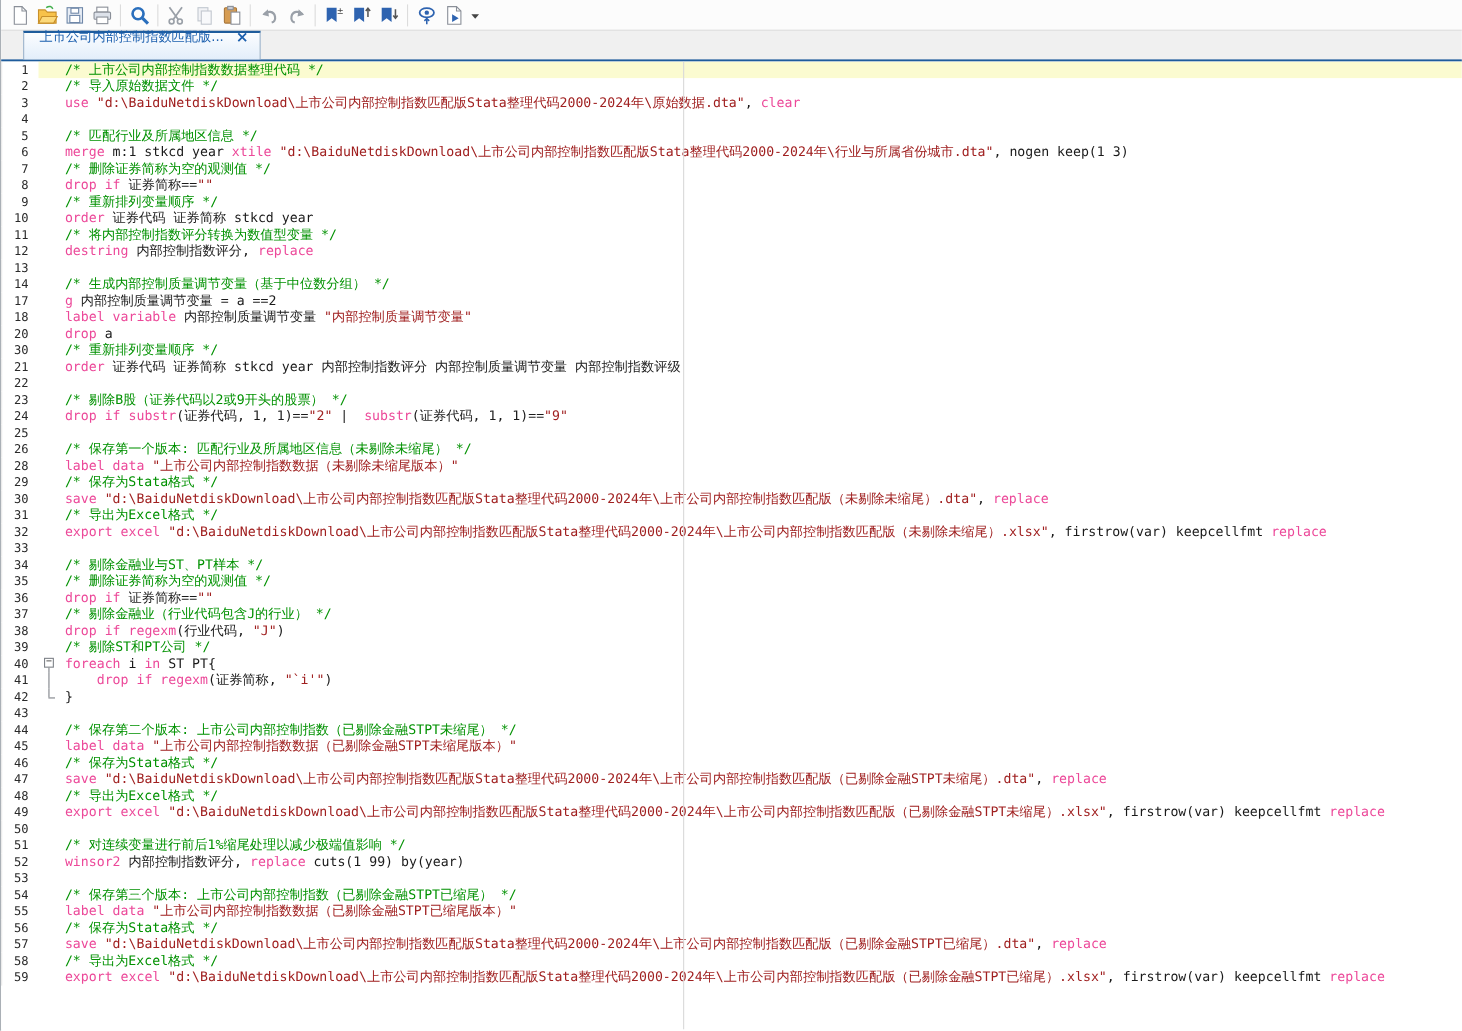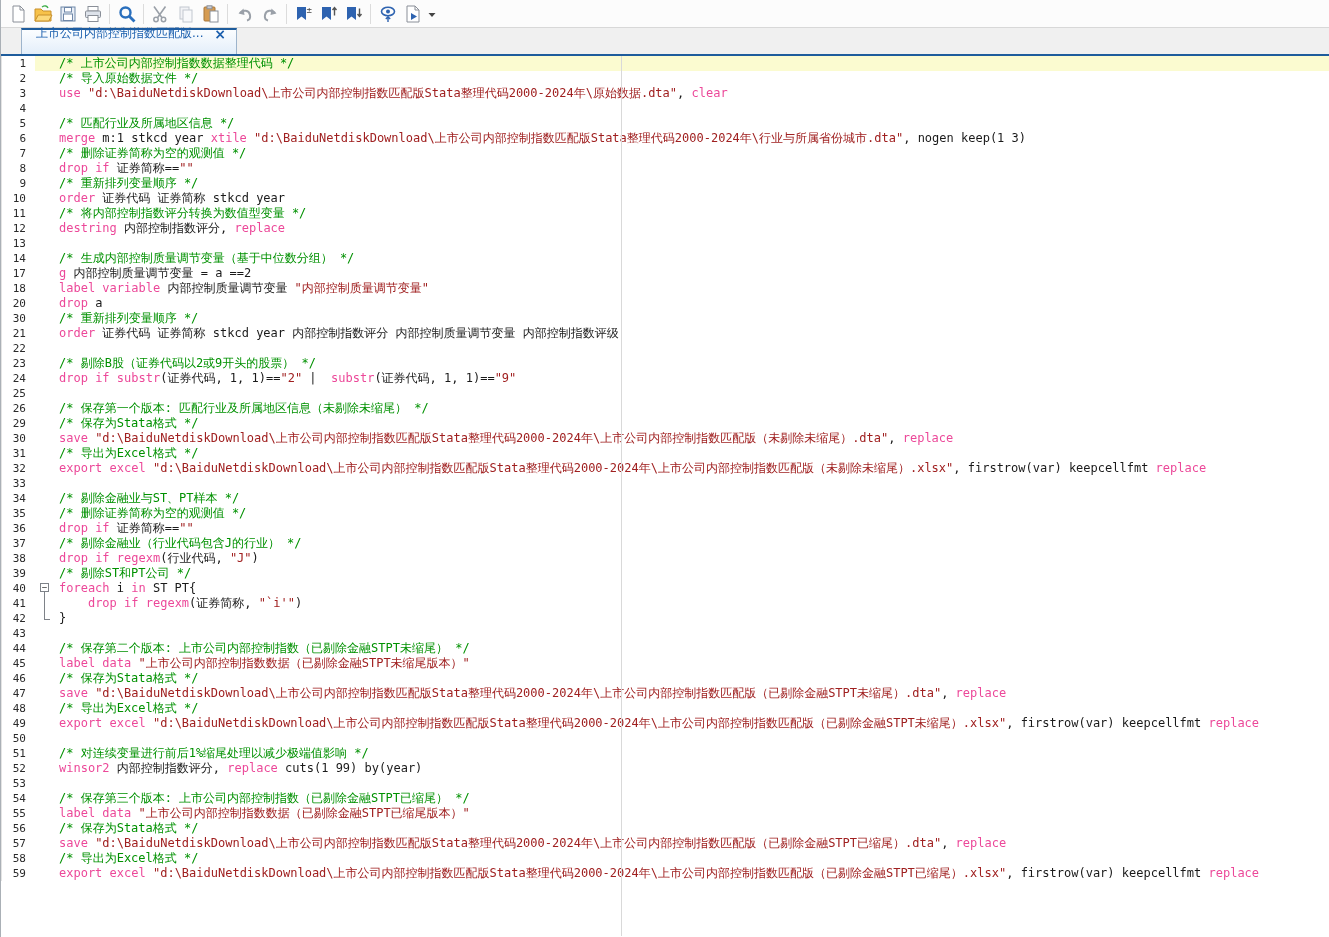--- a/index.html
+++ b/index.html
@@ -297,20 +297,25 @@
         <span class="ln">25</span>
         <span class="fold"></span>
         <span class="code"></span>
       </div>
       <div class="row">
         <span class="ln">26</span>
         <span class="fold"></span>
         <span class="code"><span class="tk-c">/* 保存第一个版本: 匹配行业及所属地区信息（未剔除未缩尾） */</span></span>
       </div>
       <div class="row">
+        <span class="ln">28</span>
+        <span class="fold"></span>
+        <span class="code"><span class="tk-k">label</span><span class="tk-t"> </span><span class="tk-k">data</span><span class="tk-t"> </span><span class="tk-s">"上市公司内部控制指数数据（未剔除未缩尾版本）"</span></span>
+      </div>
+      <div class="row">
         <span class="ln">29</span>
         <span class="fold"></span>
         <span class="code"><span class="tk-c">/* 保存为Stata格式 */</span></span>
       </div>
       <div class="row">
         <span class="ln">30</span>
         <span class="fold"></span>
         <span class="code"><span class="tk-k">save</span><span class="tk-t"> </span><span class="tk-s">"d:\BaiduNetdiskDownload\上市公司内部控制指数匹配版Stata整理代码2000-2024年\上市公司内部控制指数匹配版（未剔除未缩尾）.dta"</span><span class="tk-t">, </span><span class="tk-k">replace</span></span>
       </div>
       <div class="row">

